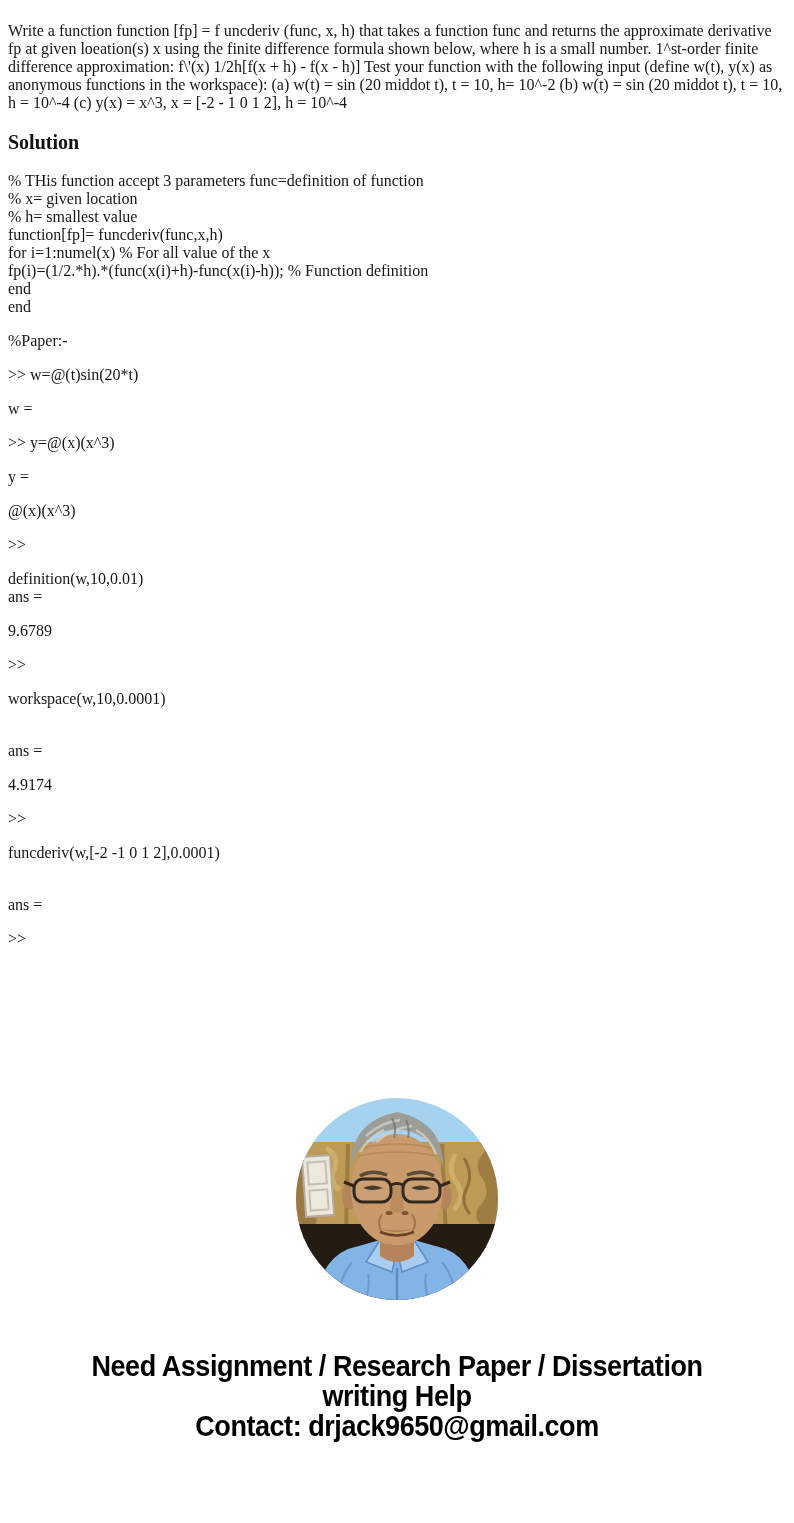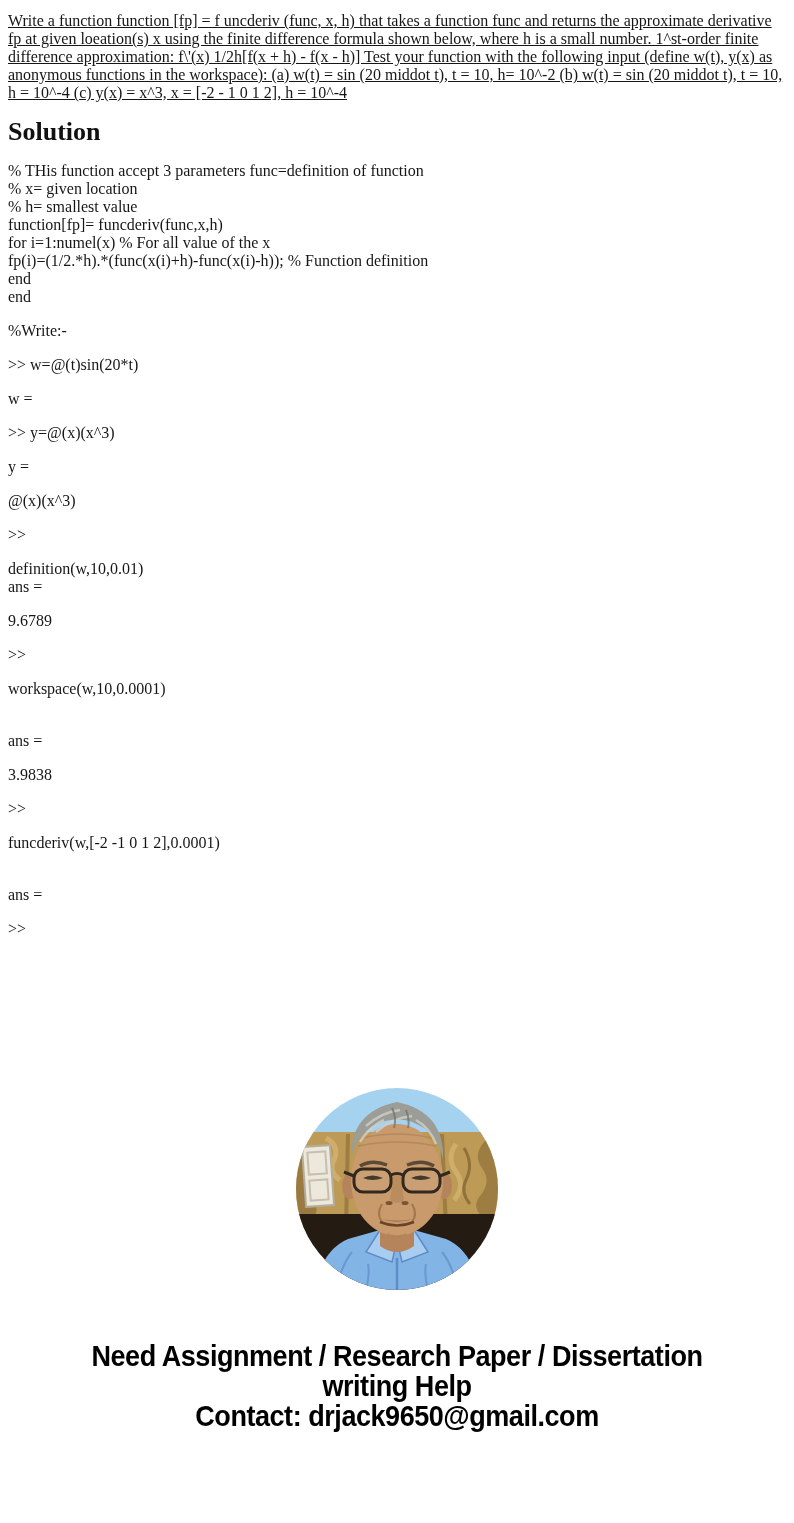--- a/index.html
+++ b/index.html
@@ -10,23 +10,23 @@
     width: 778px;
     font-family: "Liberation Serif", serif;
     font-size: 16px;
     line-height: 18px;
     color: #161616;
   }
   p {
     margin: 16px 0;
     white-space: pre-line; 
   }
-  p.first { margin-top: 4px; text-decoration: underline; }
+  p.first { margin-top: 14px; }
   h3.solution-heading {
-    font-size: 26px;
+    font-size: 20px;
     line-height: 22px;
     margin: 19px 0;
     font-weight: bold;
     color: #111111;
   }
   .gap-lg { margin-top: 34px; } 
 
   .avatar-wrap {
     margin-top: 150px;
     height: 202px;
@@ -66,34 +66,34 @@
 
   <p>% THis function accept 3 parameters func=definition of function
 % x= given location
 % h= smallest value
 function[fp]= funcderiv(func,x,h)
 for i=1:numel(x) % For all value of the x
 fp(i)=(1/2.*h).*(func(x(i)+h)-func(x(i)-h)); % Function definition
 end
 end</p>
 
-  <p>%Write:-</p>
+  <p>%Paper:-</p>
   <p>&gt;&gt; w=@(t)sin(20*t)</p>
   <p>w =</p>
   <p>&gt;&gt; y=@(x)(x^3)</p>
   <p>y =</p>
   <p>@(x)(x^3)</p>
   <p>&gt;&gt;</p>
   <p>definition(w,10,0.01)
 ans =</p>
   <p>9.6789</p>
   <p>&gt;&gt;</p>
   <p>workspace(w,10,0.0001)</p>
   <p class="gap-lg">ans =</p>
-  <p>3.9838</p>
+  <p>4.9174</p>
   <p>&gt;&gt;</p>
   <p>funcderiv(w,[-2 -1 0 1 2],0.0001)</p>
   <p class="gap-lg">ans =</p>
   <p>&gt;&gt;</p>
 
   <div class="avatar-wrap">
     <span class="avatar">
       <svg width="202" height="202" viewBox="0 0 202 202">
 
         <rect x="0" y="0" width="202" height="64" fill="#a5d2ef"></rect>

